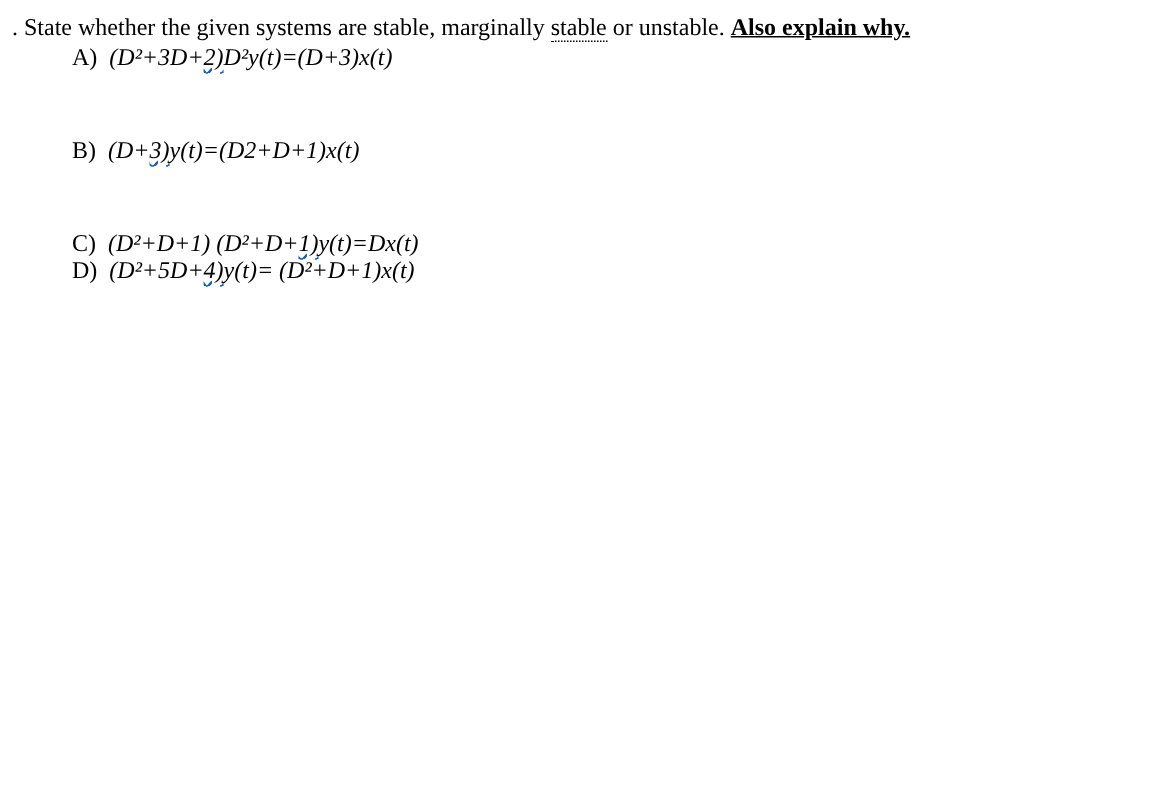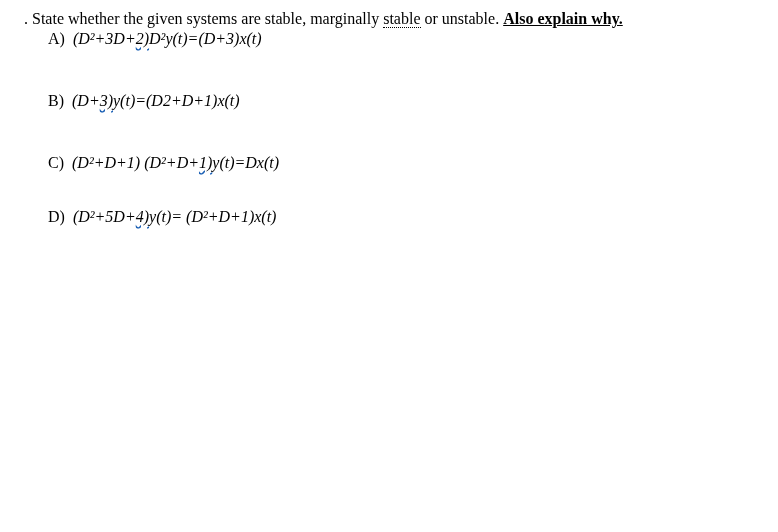--- a/index.html
+++ b/index.html
@@ -7,37 +7,36 @@
     font-size: 16px;
     color: #000;
     background: #fff;
     margin: 0;
     padding: 10px 8px;
     width: 778px;
     box-sizing: border-box;
   }
   .intro {
     margin-bottom: 2px;
-    margin-left: 16px;
   }
   .underline-bold {
     text-decoration: underline;
     font-weight: bold;
   }
   .dotted {
     border-bottom: 1px dotted #000;
   }
   .item {
     margin-left: 40px;
     font-style: italic;
   }
   .item.a { margin-bottom: 44px; }
   .item.b { margin-bottom: 44px; margin-top: 36px; }
   .item.c { }
-  .item.d { margin-bottom: 0; margin-top: 36px; }
+  .item.d { margin-bottom: 0; }
   .wavy {
     text-decoration: underline;
     text-decoration-color: #1a5fb4;
     text-decoration-style: wavy;
   }
   .label { font-style: normal; margin-right: 8px; }
 </style>
 </head>
 <body>
 

